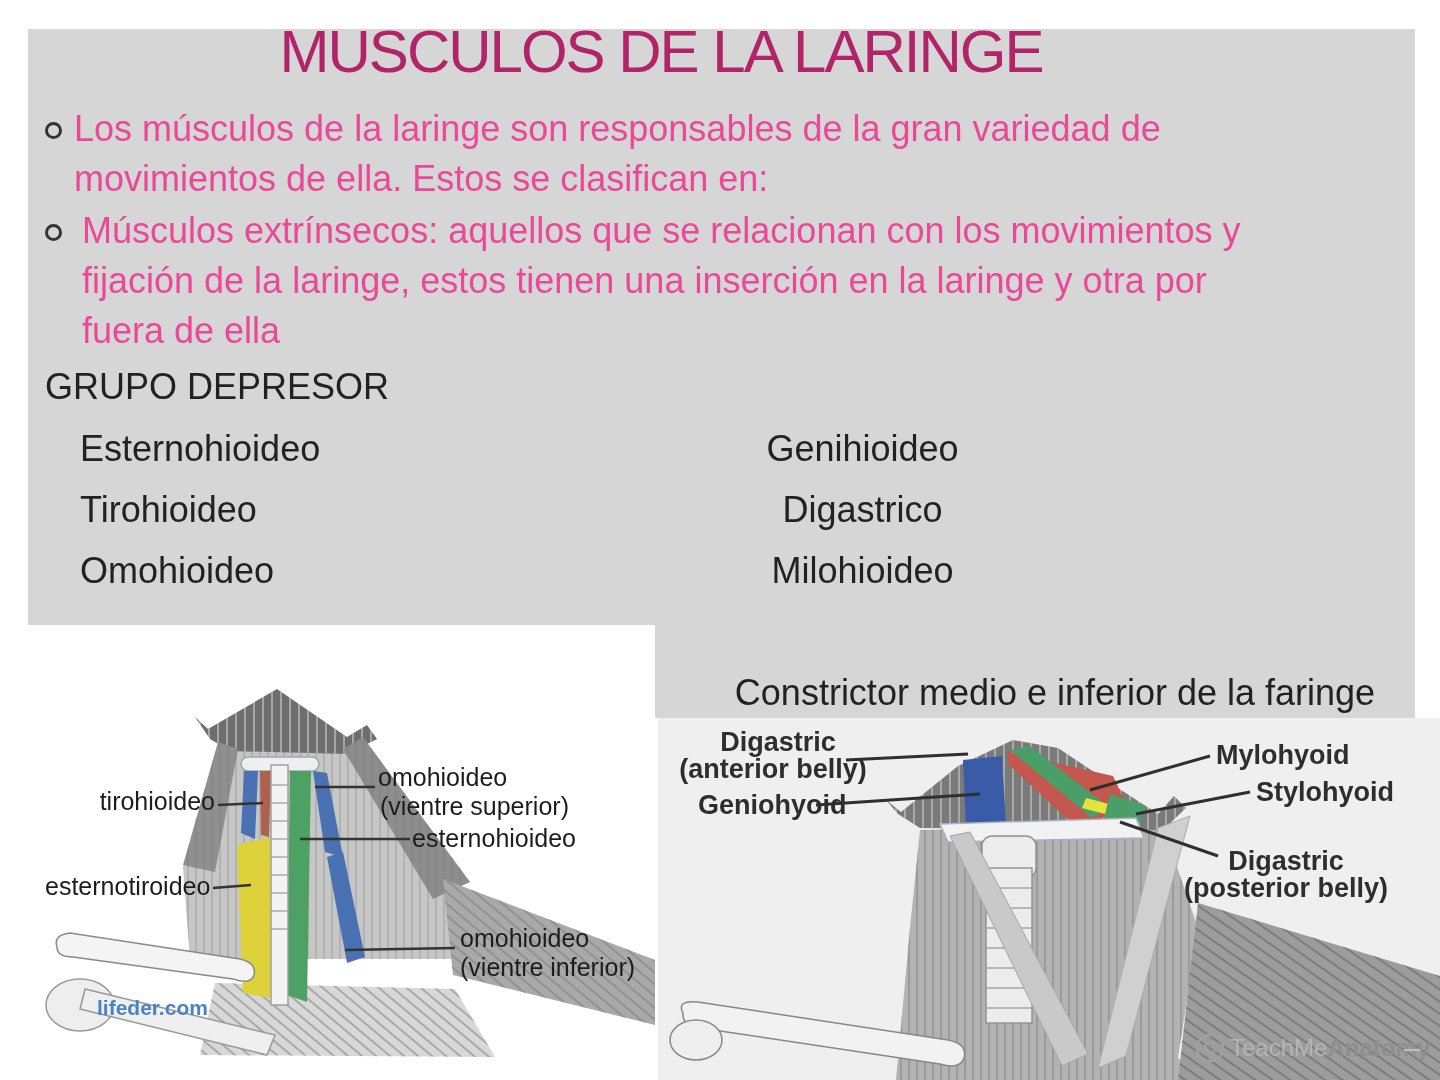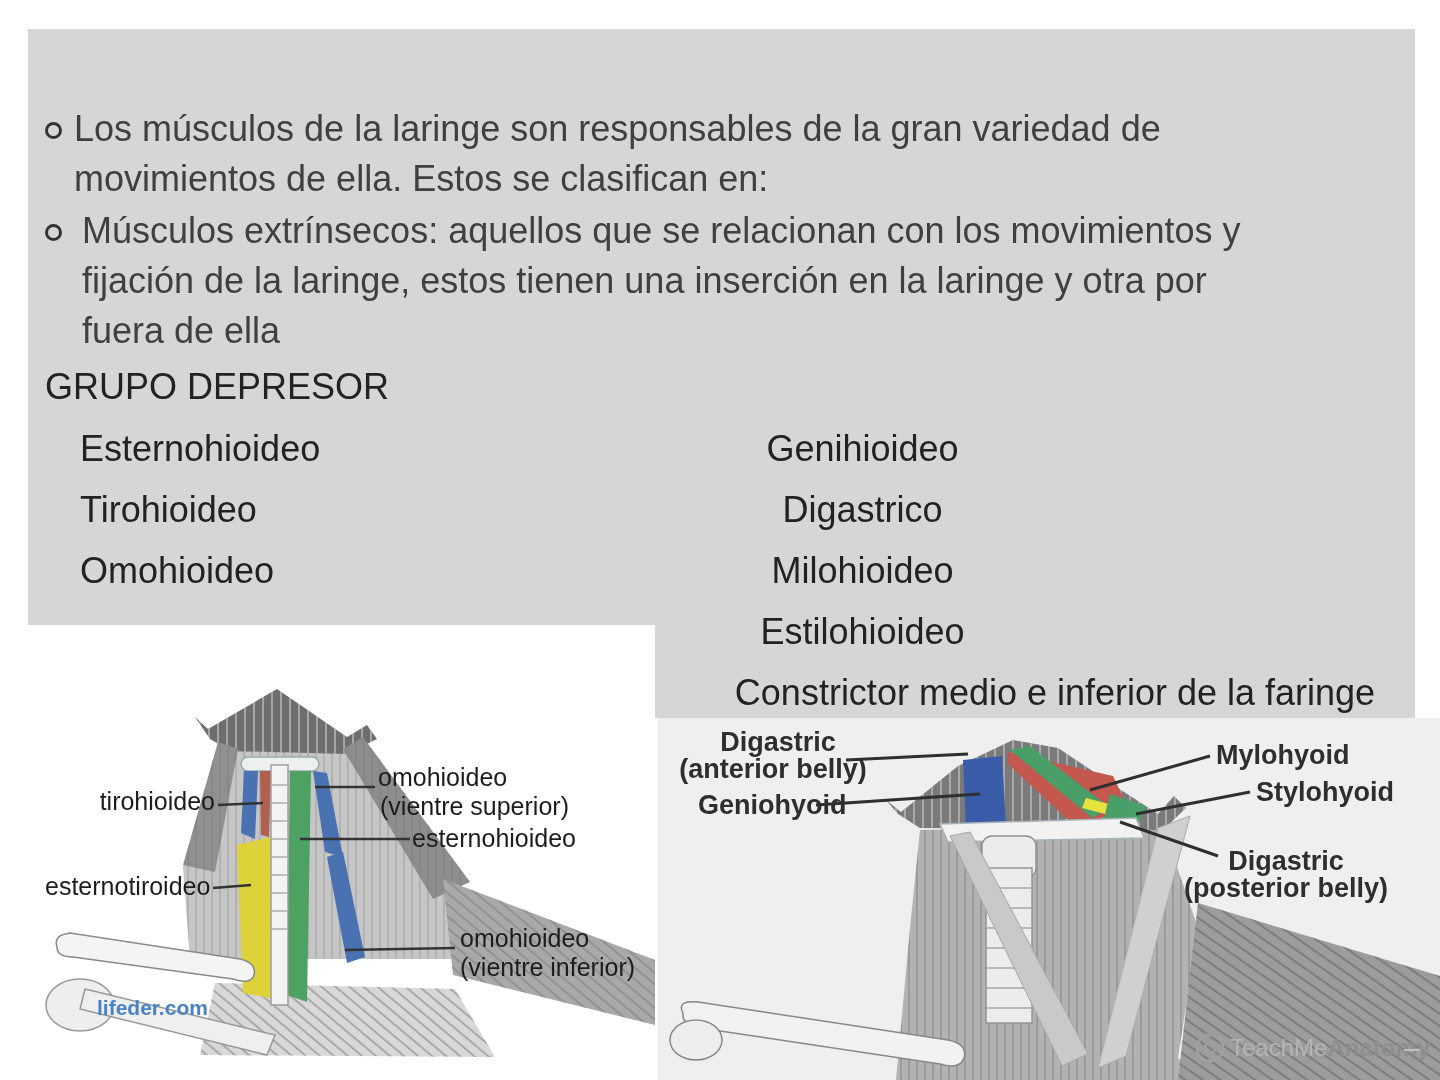--- a/index.html
+++ b/index.html
@@ -2,21 +2,21 @@
 <html><head>
 <meta charset="utf-8">
 <style>
   html,body{margin:0;padding:0;background:#ffffff;}
   .stage{position:relative;width:1440px;height:1080px;background:#ffffff;
          font-family:"Liberation Sans", sans-serif;overflow:hidden;}
   .gray-main{position:absolute;left:28px;top:29px;width:1387px;height:596px;background:#d6d6d6;}
   .gray-ext{position:absolute;left:655px;top:625px;width:760px;height:93px;background:#d6d6d6;}
   .title{position:absolute;left:28px;top:20px;width:1266px;text-align:center;
          font-size:60px;line-height:64px;letter-spacing:-2px;color:#b1246a;white-space:nowrap;}
-  .bullet{position:absolute;left:45px;display:flex;gap:12px;color:#404040;}
+  .bullet{position:absolute;left:45px;display:flex;gap:12px;color:#ec4899;}
   .b1{top:104px;}
   .b2{top:206px;gap:20px;}
   .bullet-dot{flex:none;width:11px;height:11px;border:3px solid #333;border-radius:50%;margin-top:18px;background:transparent;}
   .bline{font-size:36px;line-height:50px;white-space:nowrap;}
   .hdr{position:absolute;top:366px;font-size:36px;color:#222222;white-space:nowrap;}
   .hdr-dep{left:45px;}
   .hdr-elev{left:710px;}
   .dep-item{position:absolute;left:80px;font-size:36px;color:#222222;white-space:nowrap;}
   .dep-0{top:428px;} .dep-1{top:489px;} .dep-2{top:550px;}
   .elev-item{position:absolute;left:655px;width:415px;text-align:center;font-size:36px;color:#222222;white-space:nowrap;}
@@ -34,20 +34,21 @@
   .rf-water-c{font-size:18px;font-weight:bold;fill:#a0a0a0;}
 </style>
 </head>
 <body>
 
 <div class="stage">
 
   <div class="gray-main"></div>
   <div class="gray-ext"></div>
 
+  <div class="title">MUSCULOS DE LA LARINGE</div>
 
   <div class="bullet b1">
     <span class="bullet-dot"></span>
     <div>
       <div class="bline">Los músculos de la laringe son responsables de la gran variedad de</div>
       <div class="bline">movimientos de ella. Estos se clasifican en:</div>
     </div>
   </div>
 
   <div class="bullet b2">
@@ -61,21 +62,20 @@
 
   <div class="hdr hdr-dep">GRUPO DEPRESOR</div>
 
   <div class="dep-item dep-0">Esternohioideo</div>
   <div class="dep-item dep-1">Tirohioideo</div>
   <div class="dep-item dep-2">Omohioideo</div>
 
   <div class="elev-item elev-0">Genihioideo</div>
   <div class="elev-item elev-2">Milohioideo</div>
   <div class="elev-item elev-1">Digastrico</div>
-  <div class="elev-item elev-3">Estilohioideo</div>
   <div class="elev-item elev-4">Constrictor medio e inferior de la faringe</div>
 
   <div class="fig-left">
     <svg width="630" height="453" viewBox="0 0 630 453">
       <defs>
         <pattern id="lf-hv" width="8" height="8" patternUnits="userSpaceOnUse">
           <path d="M3,0 V8" stroke="#7d7d7d" stroke-width="1.6"></path>
         </pattern>
         <pattern id="lf-hw" width="9" height="9" patternUnits="userSpaceOnUse">
           <path d="M4,0 V9" stroke="#ffffff" stroke-width="1.4" opacity="0.55"></path>

